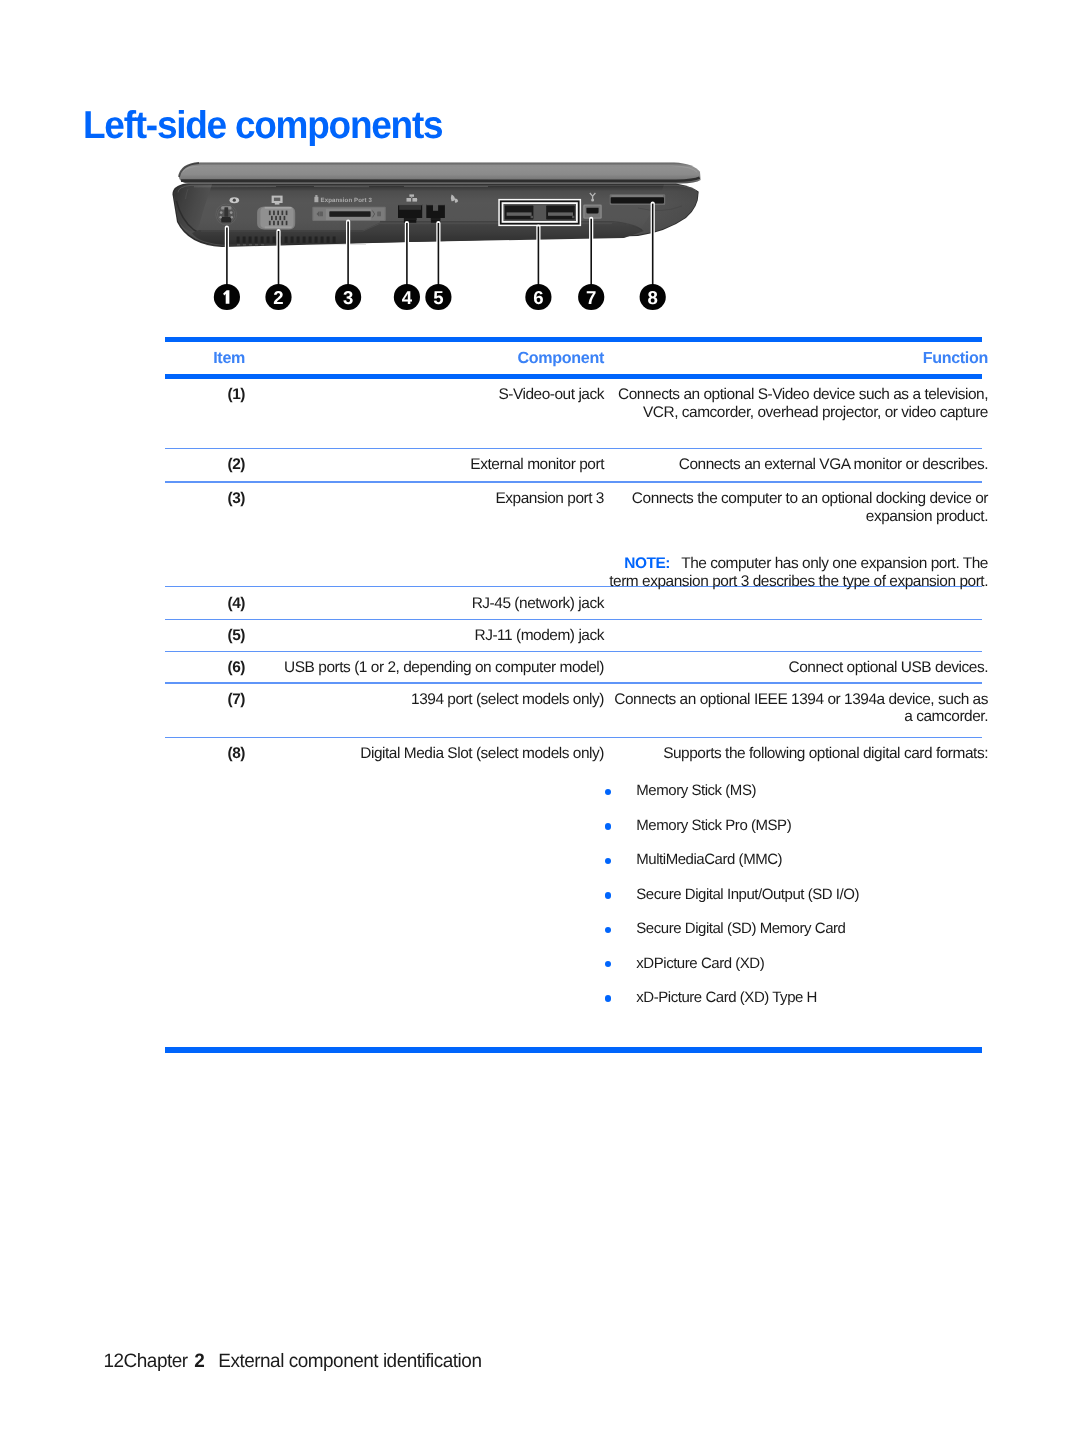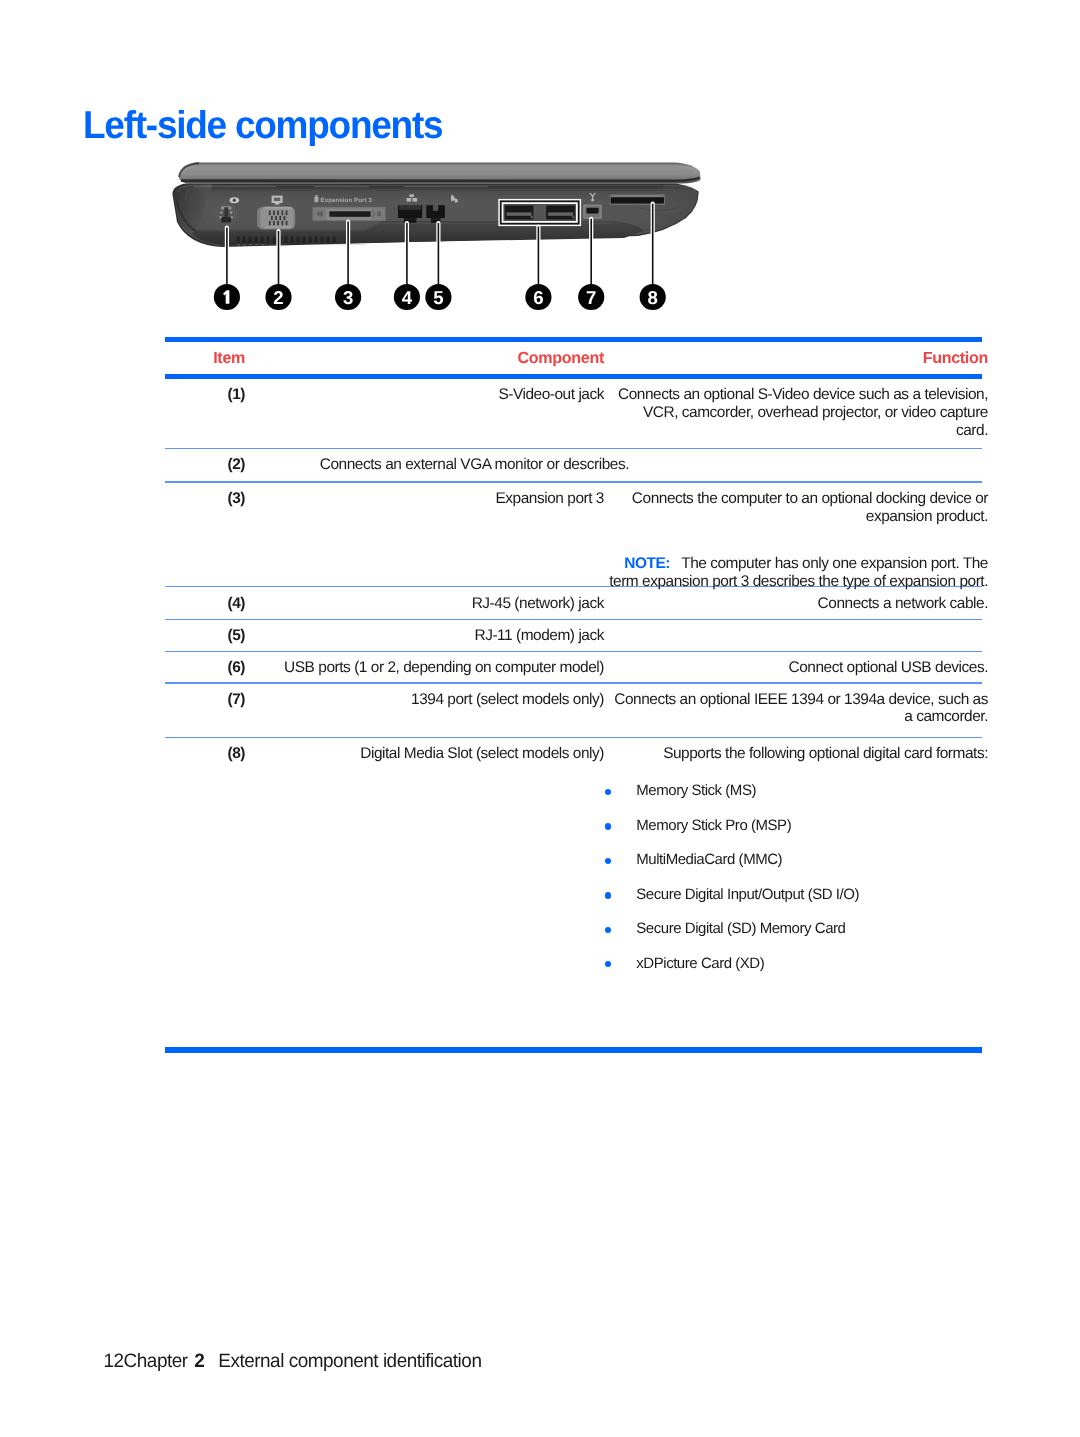--- a/index.html
+++ b/index.html
@@ -22,21 +22,21 @@
   .figure .photo{filter:blur(0.55px) saturate(0) contrast(0.88) brightness(1.04);}
 
   
   .tbl{position:absolute;left:165px;top:336.8px;width:817px;}
   .rule-top{height:5.4px;background:#0065FC;}
   .rule-mid{height:4.6px;background:#0065FC;}
   .rule-bot{height:5.8px;background:#0065FC;}
   .rule-row{height:1.3px;background:#5F95F8;}
 
   .thead{display:flex;height:32.1px;align-items:center;}
-  .thead .th{font-size:16.1px;font-weight:700;color:#ef4444;letter-spacing:-0.33px;}
+  .thead .th{font-size:16.1px;font-weight:700;color:#3b82f6;letter-spacing:-0.33px;}
   .col-item{width:80px;flex:none;padding-left:8px;box-sizing:border-box;}
   .col-comp{width:359px;flex:none;}
   .col-func{width:384px;flex:none;}
 
   .trow{display:flex;padding-top:7.2px;box-sizing:border-box;}
   .r0{height:68.8px;}.r1{height:32.3px;}.r2{height:103.5px;}.r3{height:31.2px;}
   .r4{height:31.1px;}.r5{height:30px;}.r6{height:53.3px;}.r7{height:308.9px;}
   .trow .cell{font-size:15.45px;line-height:17.75px;color:#1B1B1B;letter-spacing:-0.46px;}
   .cell-item{font-weight:700;font-size:15.3px;letter-spacing:-0.2px;}
 
@@ -357,27 +357,27 @@
     </div>
     <div class="rule-mid"></div>
     <div id="tbody">
         <div class="trow r0">
           <div class="cell cell-item col-item">(1)</div>
           <div class="cell col-comp">S-Video-out jack</div>
           <div class="cell col-func">
             <div>
               <div class="ln">Connects an optional S-Video device such as a television,</div>
               <div class="ln">VCR, camcorder, overhead projector, or video capture</div>
-              <div class="ln">card.</div>
             </div>
           </div>
         </div>
         <div class="rule-row"></div>
         <div class="trow r1">
           <div class="cell cell-item col-item">(2)</div>
+          <div class="cell col-comp">External monitor port</div>
           <div class="cell col-func">
             <div>
               <div class="ln">Connects an external VGA monitor or describes.</div>
             </div>
           </div>
         </div>
         <div class="rule-row"></div>
         <div class="trow r2">
           <div class="cell cell-item col-item">(3)</div>
           <div class="cell col-comp">Expansion port 3</div>
@@ -389,25 +389,20 @@
             <div class="note">
               <div class="ln"><span class="note-label">NOTE:</span>&nbsp;&nbsp; <span>The computer has only one expansion port. The</span></div>
               <div class="ln">term expansion port 3 describes the type of expansion port.</div>
             </div>
           </div>
         </div>
         <div class="rule-row"></div>
         <div class="trow r3">
           <div class="cell cell-item col-item">(4)</div>
           <div class="cell col-comp">RJ-45 (network) jack</div>
-          <div class="cell col-func">
-            <div>
-              <div class="ln">Connects a network cable.</div>
-            </div>
-          </div>
         </div>
         <div class="rule-row"></div>
         <div class="trow r4">
           <div class="cell cell-item col-item">(5)</div>
           <div class="cell col-comp">RJ-11 (modem) jack</div>
         </div>
         <div class="rule-row"></div>
         <div class="trow r5">
           <div class="cell cell-item col-item">(6)</div>
           <div class="cell col-comp">USB ports (1 or 2, depending on computer model)</div>
@@ -465,20 +460,26 @@
                 <span class="bdot">
                   <i></i>
                 </span>
                 <span class="btxt">Secure Digital (SD) Memory Card</span>
               </div>
               <div class="bullet">
                 <span class="bdot">
                   <i></i>
                 </span>
                 <span class="btxt">xDPicture Card (XD)</span>
+              </div>
+              <div class="bullet">
+                <span class="bdot">
+                  <i></i>
+                </span>
+                <span class="btxt">xD-Picture Card (XD) Type H</span>
               </div>
             </div>
           </div>
         </div>
       </div>
     <div class="rule-bot"></div>
   </div>
 
   <div class="footer">
     <span class="pno">12</span>

